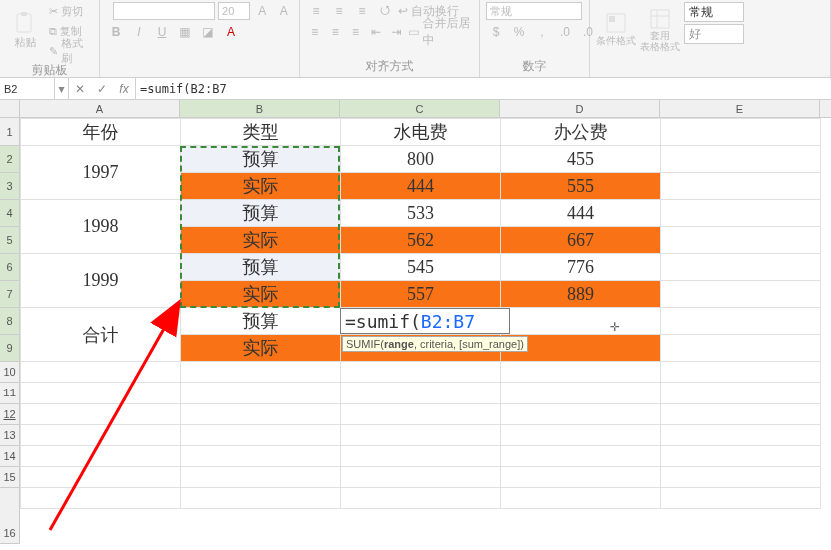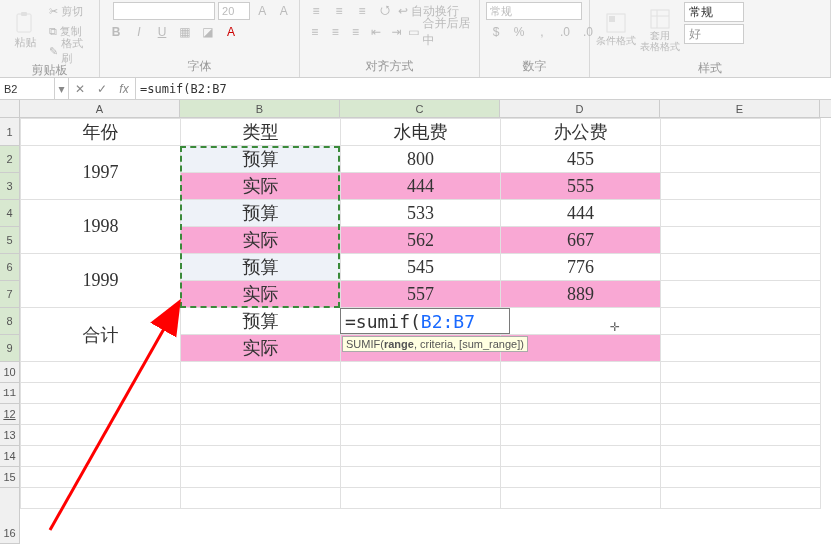--- a/index.html
+++ b/index.html
@@ -34,21 +34,21 @@
   .col-h { border-right:1px solid #ccc; text-align:center; font-size:11px; color:#555; line-height:18px; }
   .col-h.active { background:#d8e8d0; }
   .row-headers { position:absolute; left:0; top:18px; width:20px; background:#f0f0f0; border-right:1px solid #ccc; }
   .row-h { border-bottom:1px solid #ccc; text-align:center; font-size:11px; color:#555; display:flex; align-items:center; justify-content:center;}
   .row-h.active { background:#d8e8d0; }
   .cells { position:absolute; left:20px; top:18px; right:0; bottom:0; }
   table.grid { border-collapse:collapse; table-layout:fixed;border-radius:15px; }
   table.grid td { border:1px solid #e0e0e0; padding:0; vertical-align:middle; text-align:center; font-size:18px; font-family: "SimSun","Microsoft YaHei",serif; overflow:hidden; position:relative;}
   .hdr-row td { height:27px; }
   .data-row td { height:27px; }
-  .yellow { background: #f9a8d4; }
+  .yellow { background: #f97316; }
   .lightsel { background: #eef2f8; }
   .thin-border td { height:21px; font-size:12px; }
 
   
   .ants { position:absolute; border:2px dashed #3a8a3a; pointer-events:none; animation: none; }
 
   
   .editing-cell { position:absolute; border:1px solid #7a7a7a; background:#fff; font-family: Consolas, monospace; font-size:18px; text-align:left; padding:2px 4px; display:flex; align-items:center; }
   .editing-cell .ref { color:#1a6aff; }
   .tooltip { position:absolute; background:#ffffe1; border:1px solid #aaa; font-size:11px; padding:1px 3px; color:#555; font-family: Arial, sans-serif; white-space:nowrap;}
@@ -104,21 +104,20 @@
       </div>
       <div class="rb-row">
         <span class="rb-btn" style="font-weight:bold">B</span>
         <span class="rb-btn" style="font-style:italic">I</span>
         <span class="rb-btn" style="text-decoration:underline">U</span>
         <span class="rb-btn">▦</span>
         <span class="rb-btn">◪</span>
         <span class="rb-btn" style="color:#c00">A</span>
       </div>
     </div>
-    <div class="ribbon-group-label">字体</div>
   </div>
 
   <div class="ribbon-group" style="width:180px">
     <div class="ribbon-group-body" style="flex-direction:column; gap:3px;">
       <div class="rb-row">
         <span class="rb-btn">≡</span>
         <span class="rb-btn">≡</span>
         <span class="rb-btn">≡</span>
         <span class="rb-btn">⭯</span>
         <span class="rb-row">
@@ -171,21 +170,20 @@
             <line x1="8" y1="2" x2="8" y2="20" stroke="#bbb"></line>
           </svg>
         <span style="font-size:10px; white-space:pre-line; text-align:center; line-height:1.1">套用
 表格格式</span>
       </div>
       <div class="rb-col" style="gap:2px;">
         <div class="style-normal">常规</div>
         <div class="style-good">好</div>
       </div>
     </div>
-    <div class="ribbon-group-label">样式</div>
   </div>
 </div>
 
 <div class="formula-bar">
   <div class="name-box">B2</div>
   <div class="name-dd">▾</div>
   <div class="fx-btns">
     <div class="fx-btn">
         <span>✕</span>
       </div>

